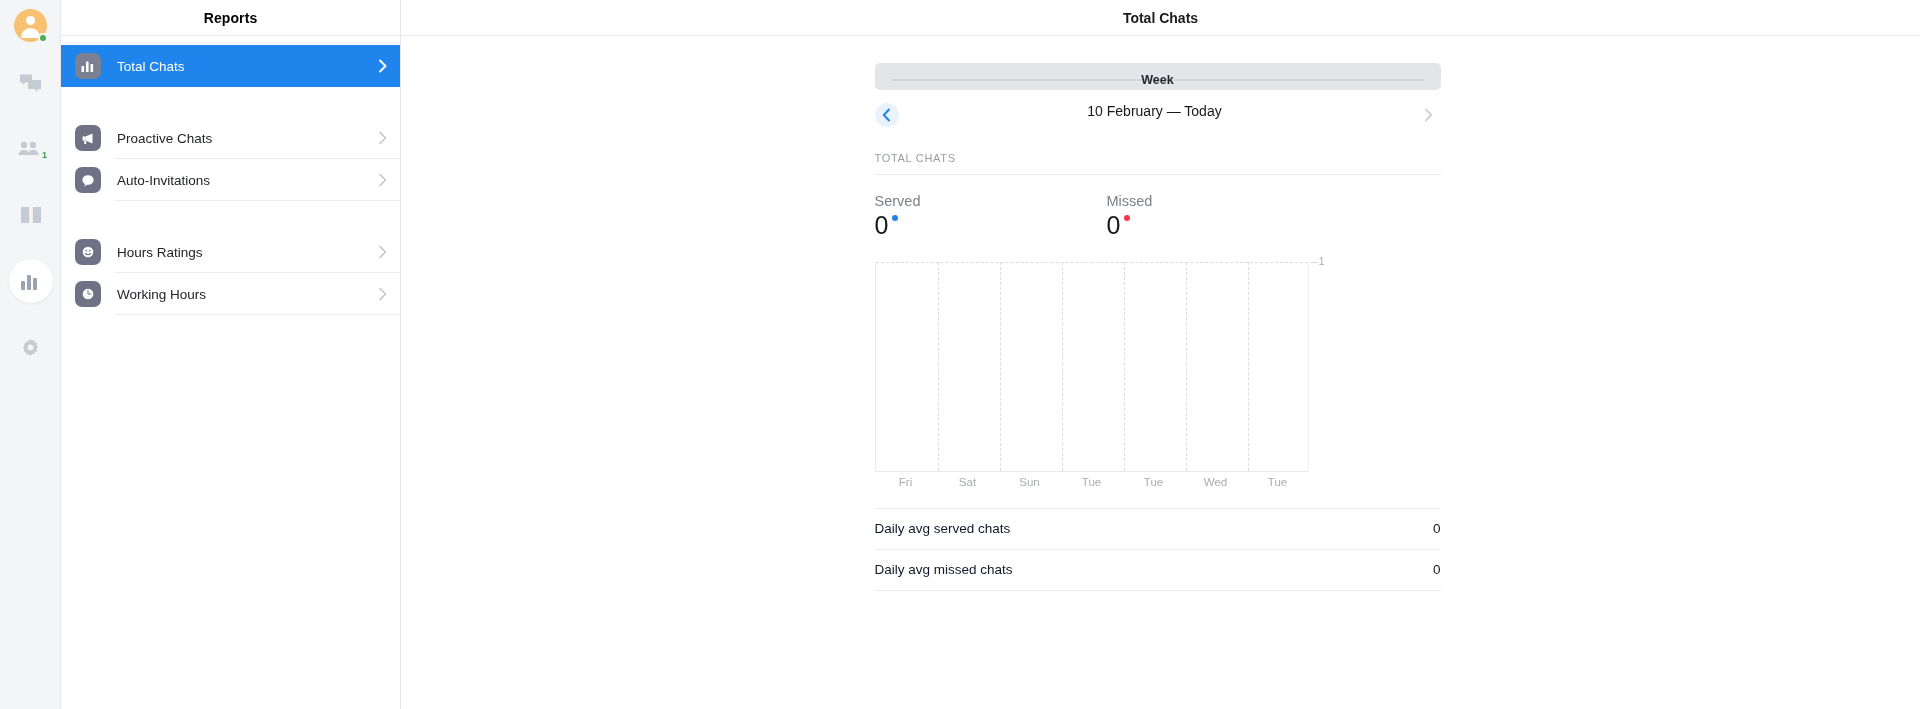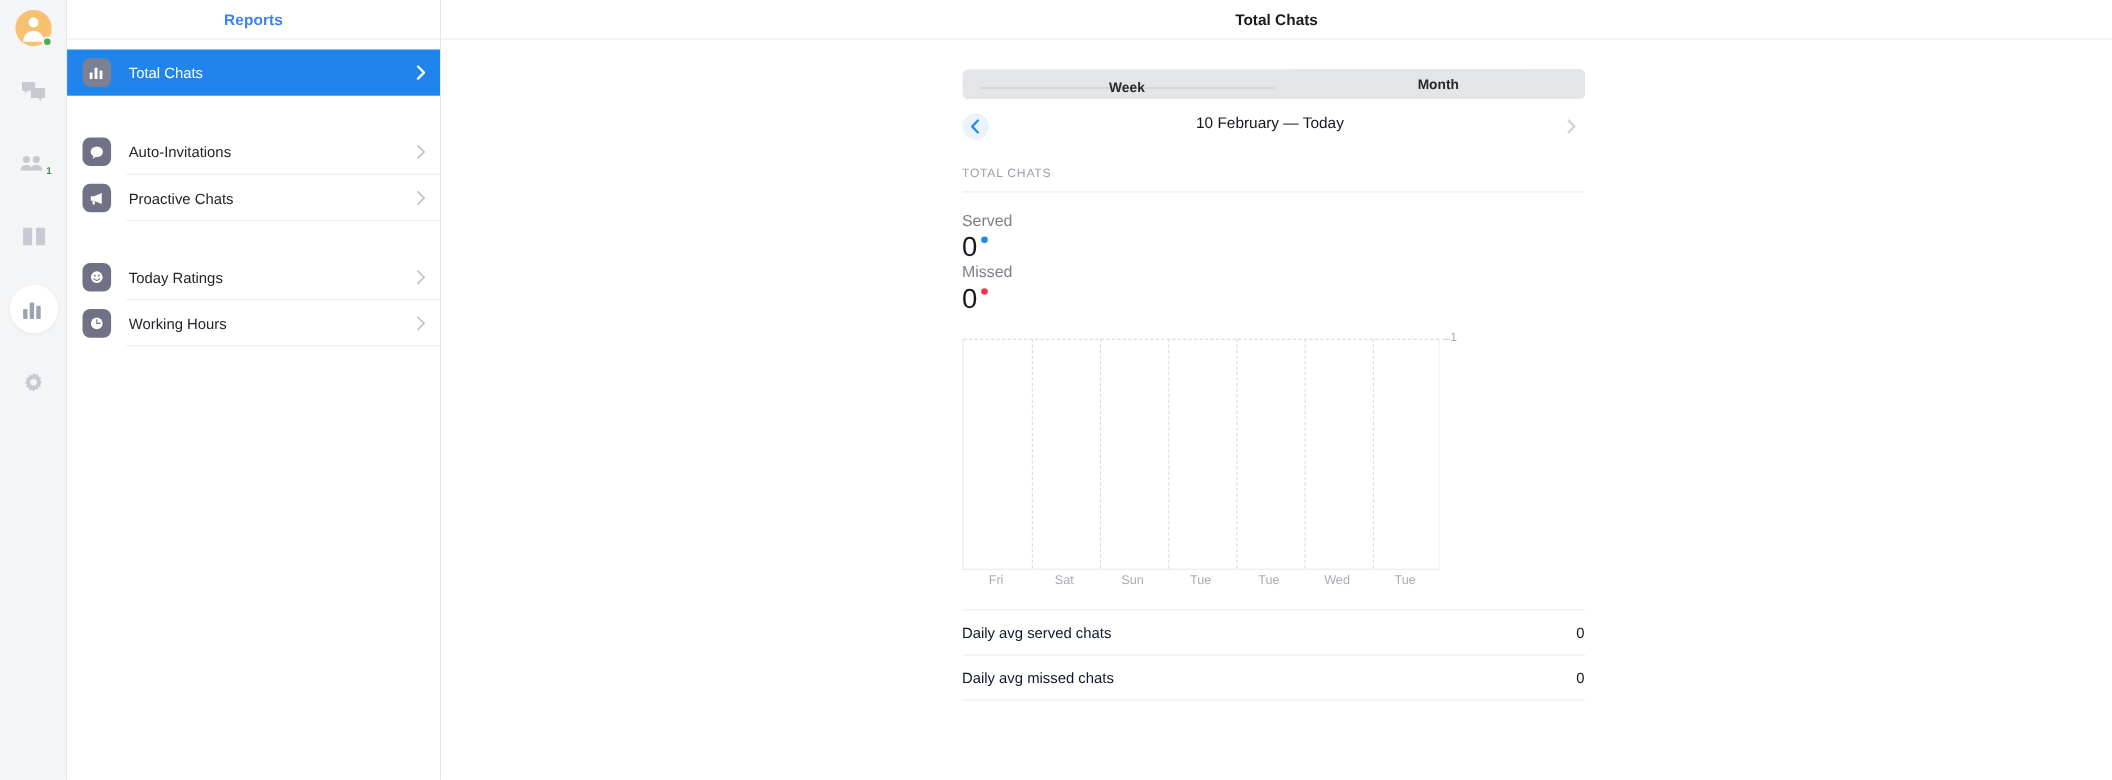--- a/index.html
+++ b/index.html
@@ -95,21 +95,21 @@
   .panel-header {
     height: 36px;
     display: flex;
     align-items: center;
     justify-content: center;
     border-bottom: 1px solid #ececec;
   }
   .panel-header-title {
     font-size: 14px;
     font-weight: 700;
-    color: #3b82f6;
+    color: #000000;
     letter-spacing: 0.1px;
   }
 
   .nav-gap { height: 9px; }
 
   .nav-item {
     height: 42px;
     display: flex;
     align-items: center;
     padding-left: 14px;
@@ -234,21 +234,20 @@
     margin-top: 9px;
     padding-bottom: 10px;
     border-bottom: 1px solid #ececec;
     text-transform: uppercase;
   }
 
   
   .metrics {
     display: flex;
     margin-top: 18px;
-    flex-direction: column;
   }
   .metric { width: 232px; }
   .metric-name {
     font-size: 14.5px;
     color: #7d8089;
   }
   .metric-value {
     font-size: 25px;
     color: #16181d;
     margin-top: 3px;
@@ -419,59 +418,59 @@
       <svg class="nav-chev" viewBox="0 0 10 14">
         <path d="M2 1.5L7.5 7L2 12.5" stroke="#ffffff" stroke-width="2" fill="none" stroke-linecap="round" stroke-linejoin="round"></path>
       </svg>
     </div>
 
     <div class="group-gap"></div>
 
     <div class="nav-item">
       <span class="nav-icon">
         <svg class="ico" width="14" height="13" viewBox="0 0 14 13">
-          <ellipse cx="7" cy="6" rx="5.6" ry="4.8" fill="#ffffff"></ellipse>
-          <path d="M4.4 9.5l-1.3 3 3.4-2z" fill="#ffffff"></path>
-        </svg>
-      </span>
-      <span class="nav-label">Auto-Invitations</span>
-      <svg class="nav-chev" viewBox="0 0 10 14">
-        <path d="M2 1.5L7.5 7L2 12.5" stroke="#c4c7ce" stroke-width="1.7" fill="none" stroke-linecap="round" stroke-linejoin="round"></path>
-      </svg>
-      <span class="nav-underline"></span>
-    </div>
-
-    <div class="nav-item">
-      <span class="nav-icon">
-        <svg class="ico" width="14" height="13" viewBox="0 0 14 13">
           <path d="M11.5 1.5v10L4.5 8.6V4.4z" fill="#ffffff"></path>
           <path d="M1.5 4.4h3v4.2h-3z" fill="#ffffff"></path>
           <path d="M3.2 8.6h2v3.4h-2z" fill="#ffffff"></path>
         </svg>
       </span>
       <span class="nav-label">Proactive Chats</span>
+      <svg class="nav-chev" viewBox="0 0 10 14">
+        <path d="M2 1.5L7.5 7L2 12.5" stroke="#c4c7ce" stroke-width="1.7" fill="none" stroke-linecap="round" stroke-linejoin="round"></path>
+      </svg>
+      <span class="nav-underline"></span>
+    </div>
+
+    <div class="nav-item">
+      <span class="nav-icon">
+        <svg class="ico" width="14" height="13" viewBox="0 0 14 13">
+          <ellipse cx="7" cy="6" rx="5.6" ry="4.8" fill="#ffffff"></ellipse>
+          <path d="M4.4 9.5l-1.3 3 3.4-2z" fill="#ffffff"></path>
+        </svg>
+      </span>
+      <span class="nav-label">Auto-Invitations</span>
       <svg class="nav-chev" viewBox="0 0 10 14">
         <path d="M2 1.5L7.5 7L2 12.5" stroke="#c4c7ce" stroke-width="1.7" fill="none" stroke-linecap="round" stroke-linejoin="round"></path>
       </svg>
       <span class="nav-underline"></span>
     </div>
 
 
     <div class="group-gap"></div>
 
     <div class="nav-item">
       <span class="nav-icon">
         <svg class="ico" width="14" height="14" viewBox="0 0 14 14">
           <circle cx="7" cy="7" r="5.3" fill="#ffffff"></circle>
           <circle cx="5.2" cy="5.6" r="0.85" fill="#6e7284"></circle>
           <circle cx="8.8" cy="5.6" r="0.85" fill="#6e7284"></circle>
           <path d="M4.4 8.4a3.1 3.1 0 0 0 5.2 0" stroke="#6e7284" stroke-width="1.1" fill="none" stroke-linecap="round"></path>
         </svg>
       </span>
-      <span class="nav-label">Today Ratings</span>
+      <span class="nav-label">Hours Ratings</span>
       <svg class="nav-chev" viewBox="0 0 10 14">
         <path d="M2 1.5L7.5 7L2 12.5" stroke="#c4c7ce" stroke-width="1.7" fill="none" stroke-linecap="round" stroke-linejoin="round"></path>
       </svg>
       <span class="nav-underline"></span>
     </div>
 
 
     <div class="nav-item">
       <span class="nav-icon">
         <svg class="ico" width="14" height="14" viewBox="0 0 14 14">
@@ -492,23 +491,20 @@
 
     <div class="main-header">
       <span class="main-header-title">Total Chats</span>
     </div>
 
     <div class="content">
 
       <div class="segmented">
         <div class="seg active">
           <span>Week</span>
-        </div>
-        <div class="seg">
-          <span>Month</span>
         </div>
       </div>
 
       <div class="date-nav">
         <div class="date-arrow prev">
           <svg width="9" height="14" viewBox="0 0 9 14">
             <path d="M7 1.5L1.8 7L7 12.5" stroke="#1f84ec" stroke-width="2" fill="none" stroke-linecap="round" stroke-linejoin="round"></path>
           </svg>
         </div>
         <div class="date-label">10 February — Today</div>

